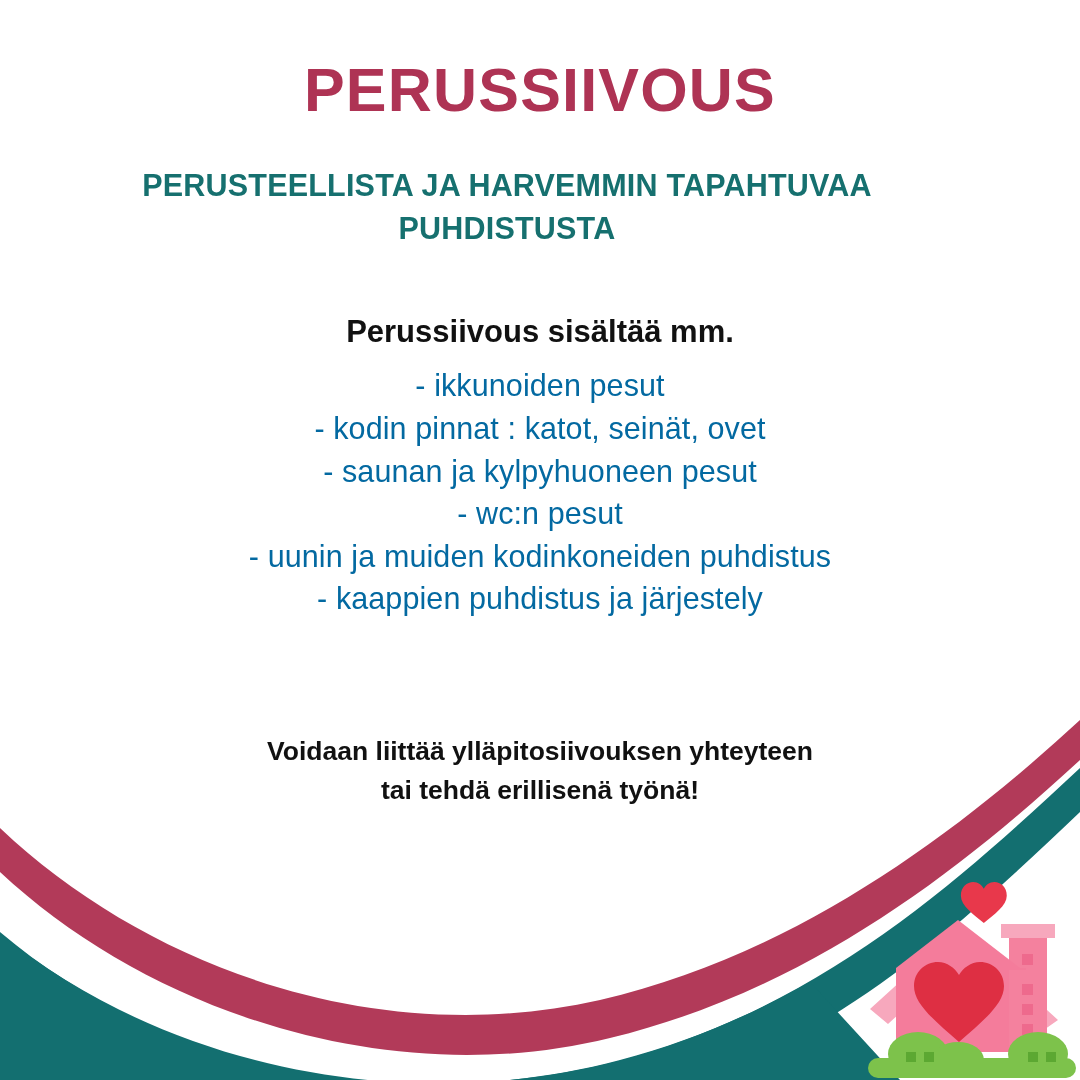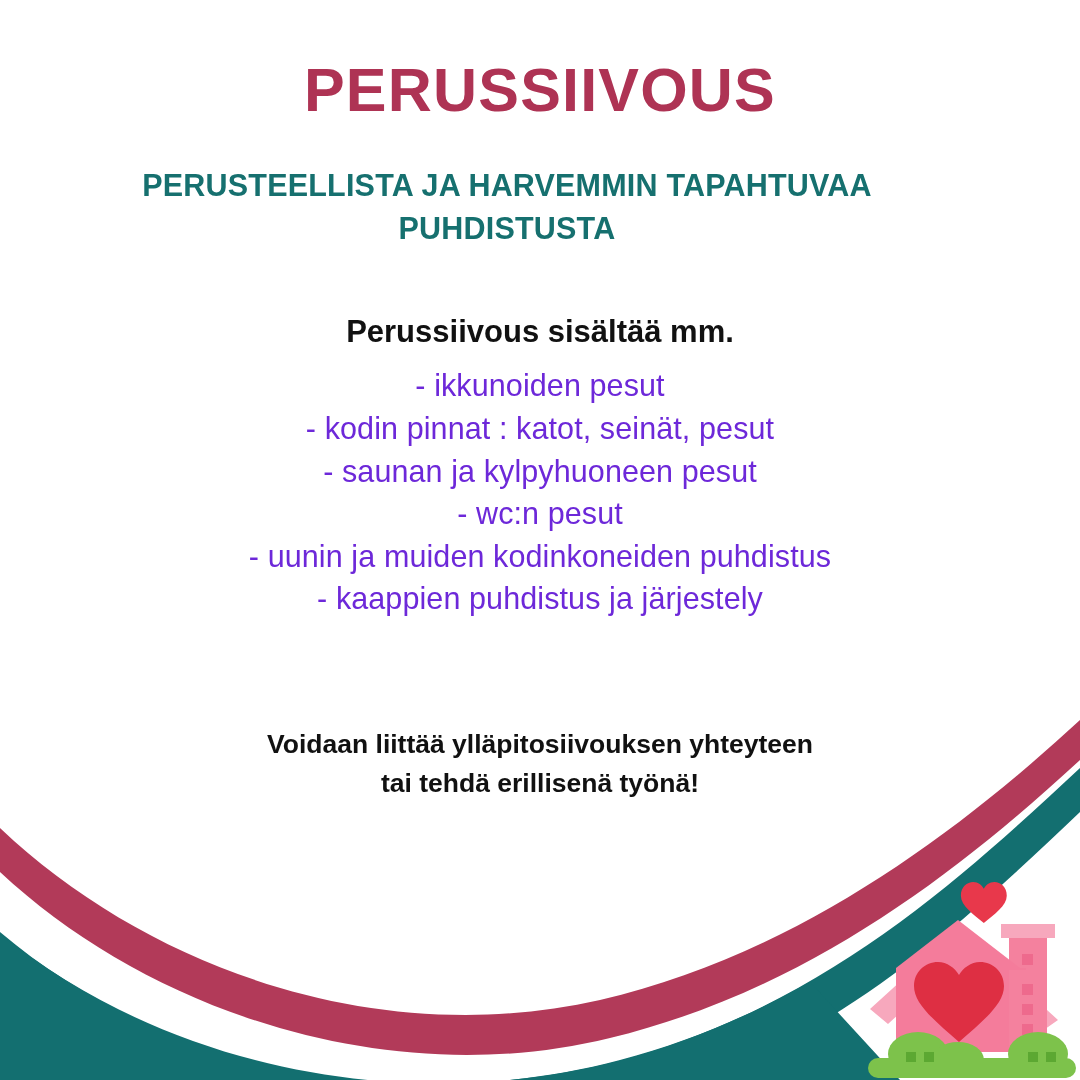--- a/index.html
+++ b/index.html
@@ -51,26 +51,26 @@
     line-height:1.35;
   }
   .list{
     list-style:none;
     margin:0;
     padding:4px 0 0 0;
   }
   .list li{
     font-size:30.5px;
     font-weight:400;
-    color:#6d28d9;
+    color:#0369a1;
     line-height:1.395;
     letter-spacing:0.1px;
   }
   .closing{
-    margin:5px;
+    margin:12px;
     padding-top:100px;
     font-size:26.5px;
     font-weight:bold;
     color:#111111;
     line-height:1.48;
   }
 
   
   .waves{
     position:absolute;
@@ -118,21 +118,21 @@
                L 900,360 L 0,360 Z" fill="#136F70"></path>
     </svg>
   </div>
 
   <div class="content">
     <h1 class="title">PERUSSIIVOUS</h1>
     <h2 class="subtitle">PERUSTEELLISTA JA HARVEMMIN TAPAHTUVAA PUHDISTUSTA</h2>
     <p class="lead">Perussiivous sisältää mm.</p>
     <ul class="list">
       <li>- ikkunoiden pesut</li>
-      <li>- kodin pinnat : katot, seinät, pesut</li>
+      <li>- kodin pinnat : katot, seinät, ovet</li>
       <li>- saunan ja kylpyhuoneen pesut</li>
       <li>- wc:n pesut</li>
       <li>- uunin ja muiden kodinkoneiden puhdistus</li>
       <li>- kaappien puhdistus ja järjestely</li>
     </ul>
     <p class="closing">
       <span>Voidaan liittää ylläpitosiivouksen yhteyteen</span><br>
       <span>tai tehdä erillisenä työnä!</span>
     </p>
   </div>

